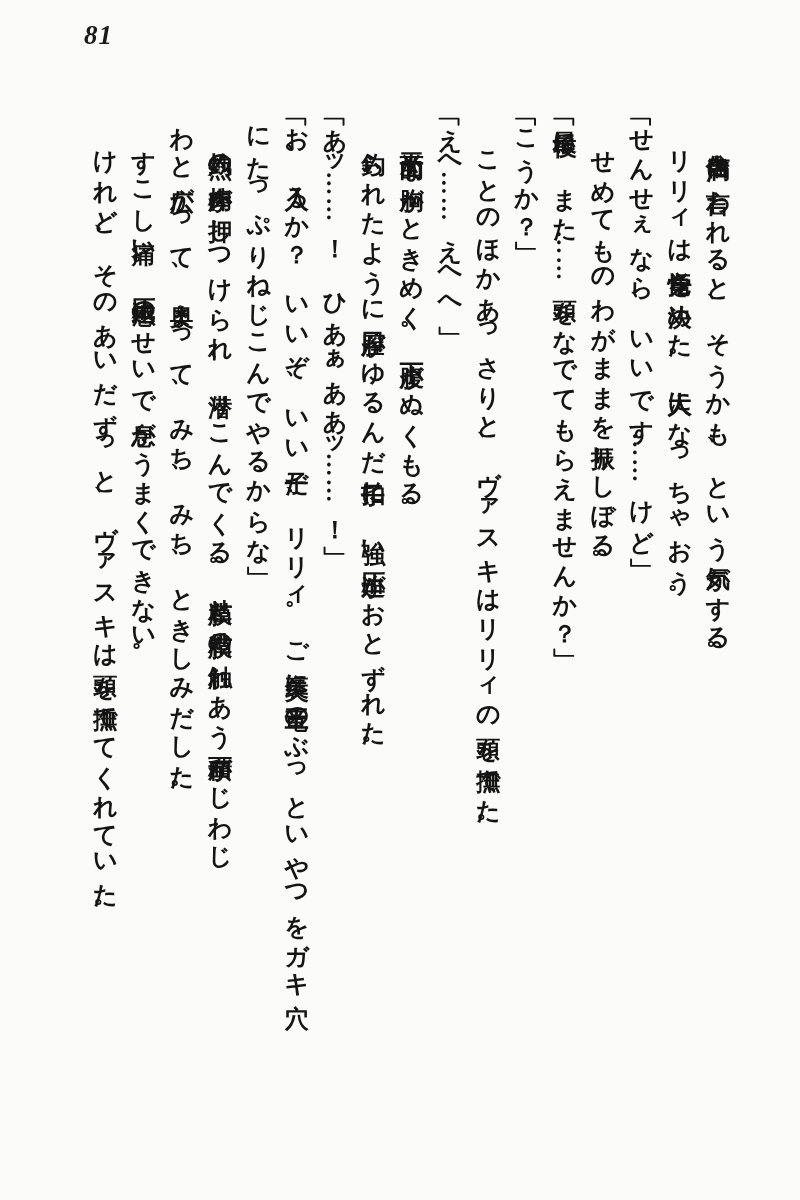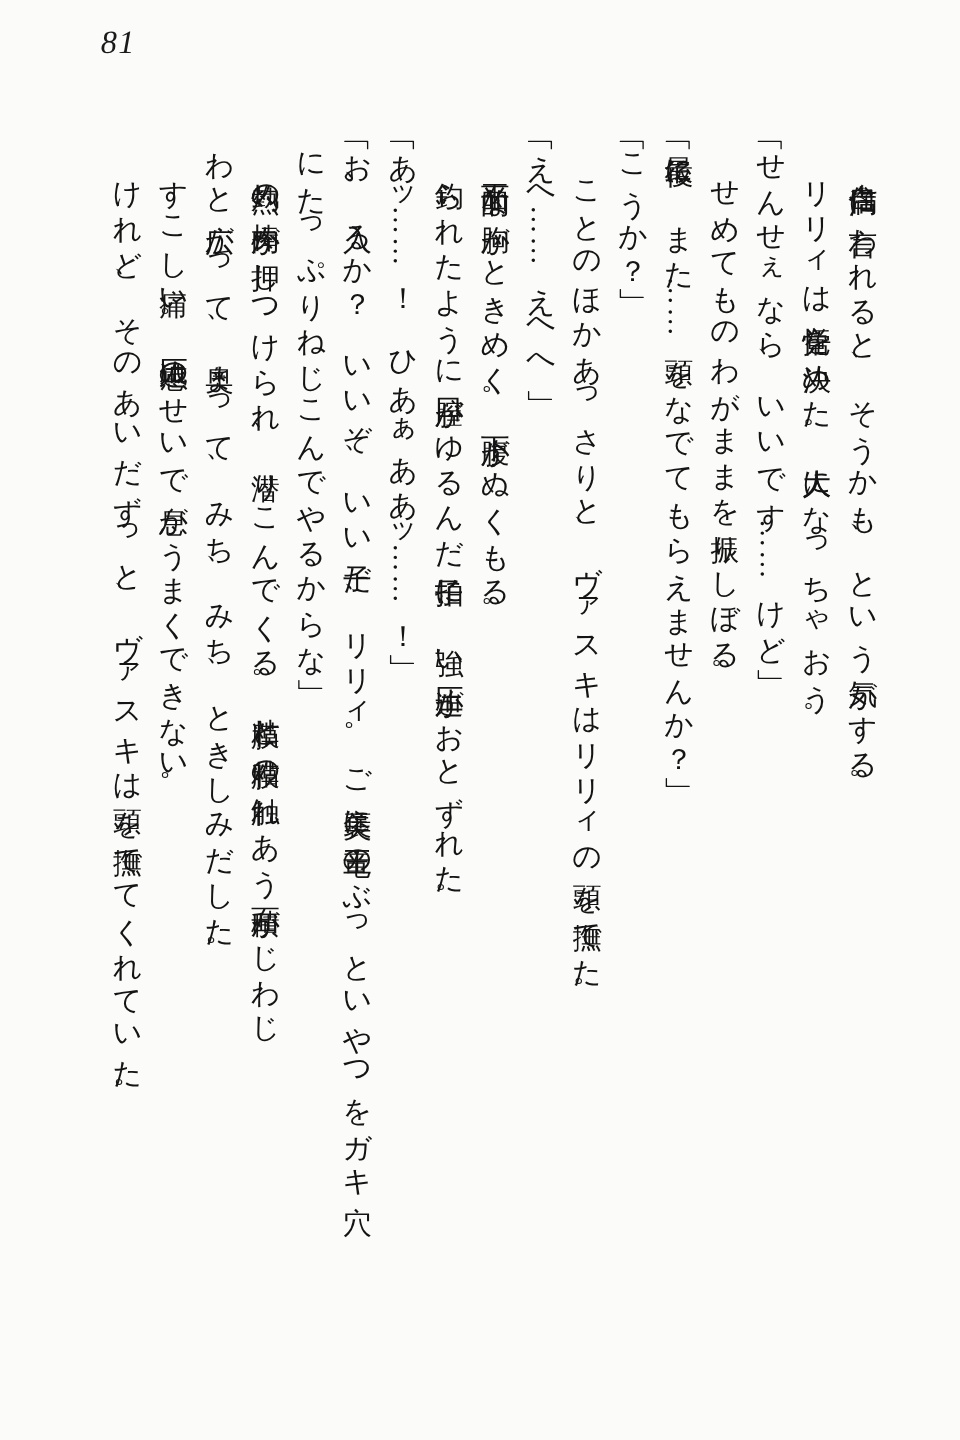--- a/index.html
+++ b/index.html
@@ -11,20 +11,21 @@
     height: 1200px;
     position: relative;
     background: #fbfbf9;
     overflow: hidden;
     font-family: "Liberation Serif", "DejaVu Serif", serif;
   }
   .page {
     position: absolute;
     inset: 0;
     background: #fbfbf9;
+    font-weight: bold;
   }
   .page-number {
     position: absolute;
     left: 84px;
     top: 20px;
     font-style: italic;
     font-size: 27px;
     color: #1a1a1a;
     letter-spacing: 1px;
     font-family: "Liberation Serif", "DejaVu Serif", serif;

